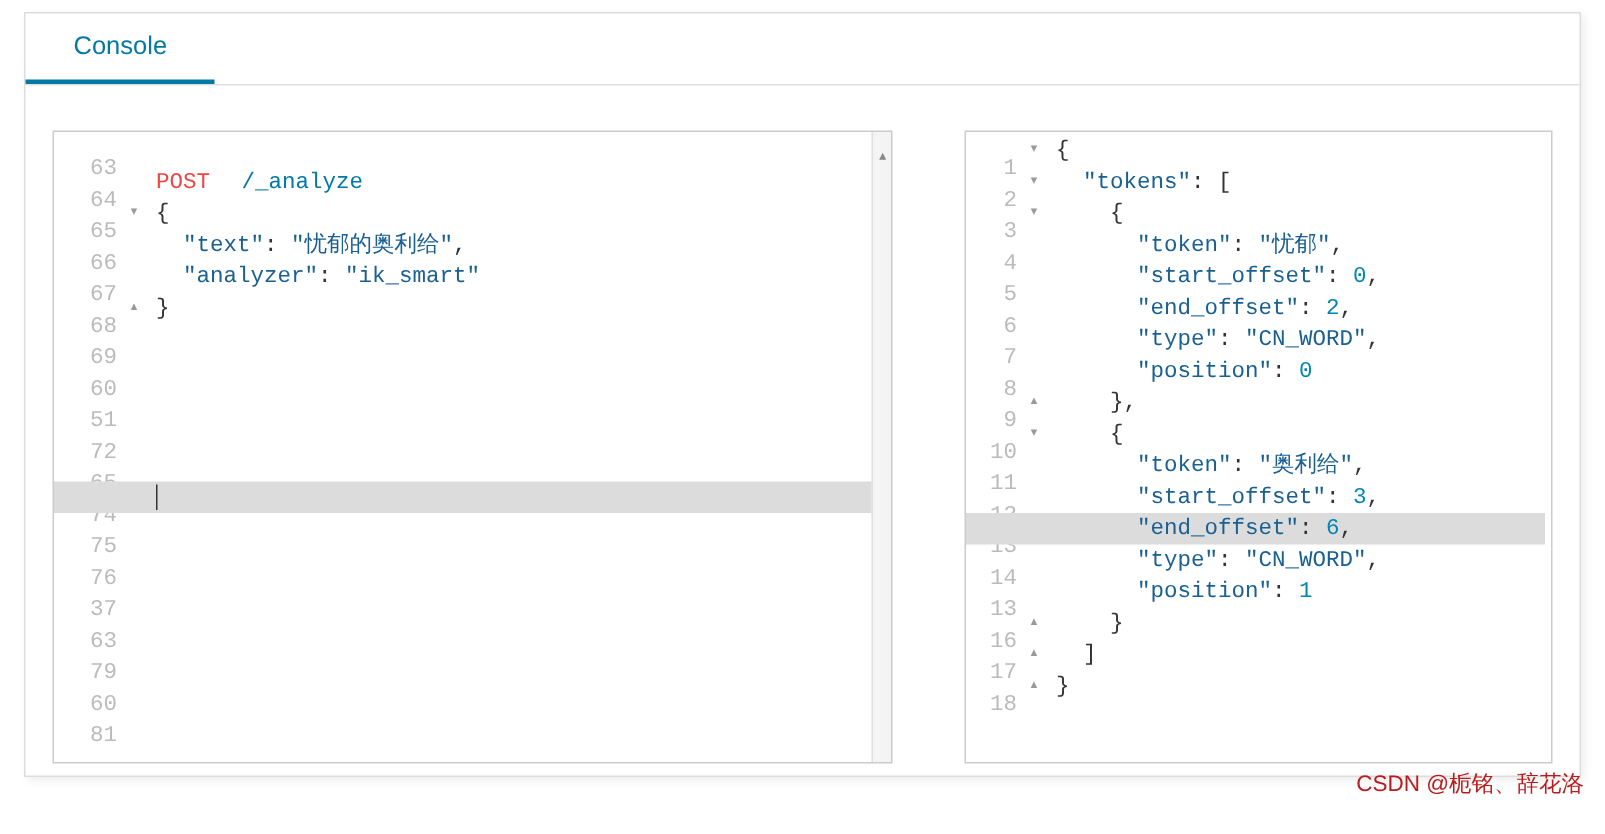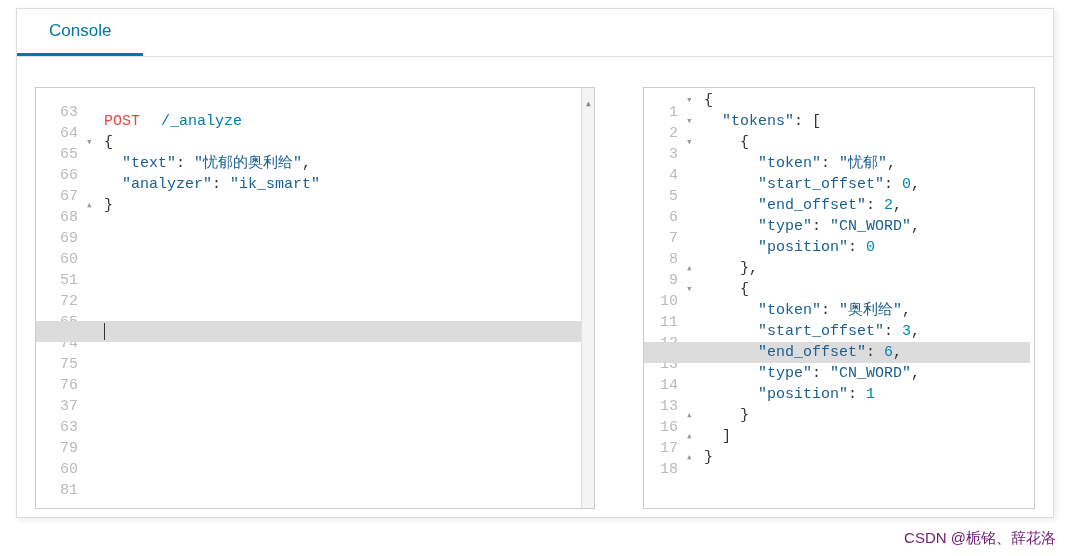--- a/index.html
+++ b/index.html
@@ -116,22 +116,22 @@
   top: 0;
   bottom: 0;
   width: 13px;
   background: #f4f4f4;
   border-left: 1px solid #e0e0e0;
 }
 .cursor { border-left: 1px solid #333; display: inline-block; height: 17px; vertical-align: middle; }
 .watermark {
   position: absolute;
   right: 14px;
-  bottom: 8px;
-  color: #701a75;
+  bottom: 24px;
+  color: #b91c1c;
   font-family: -apple-system, sans-serif;
   font-size: 15px;
 }
 </style>
 </head>
 <body>
 
 <div class="container">
   <div class="tabs">
     <div class="tab active">Console</div>

